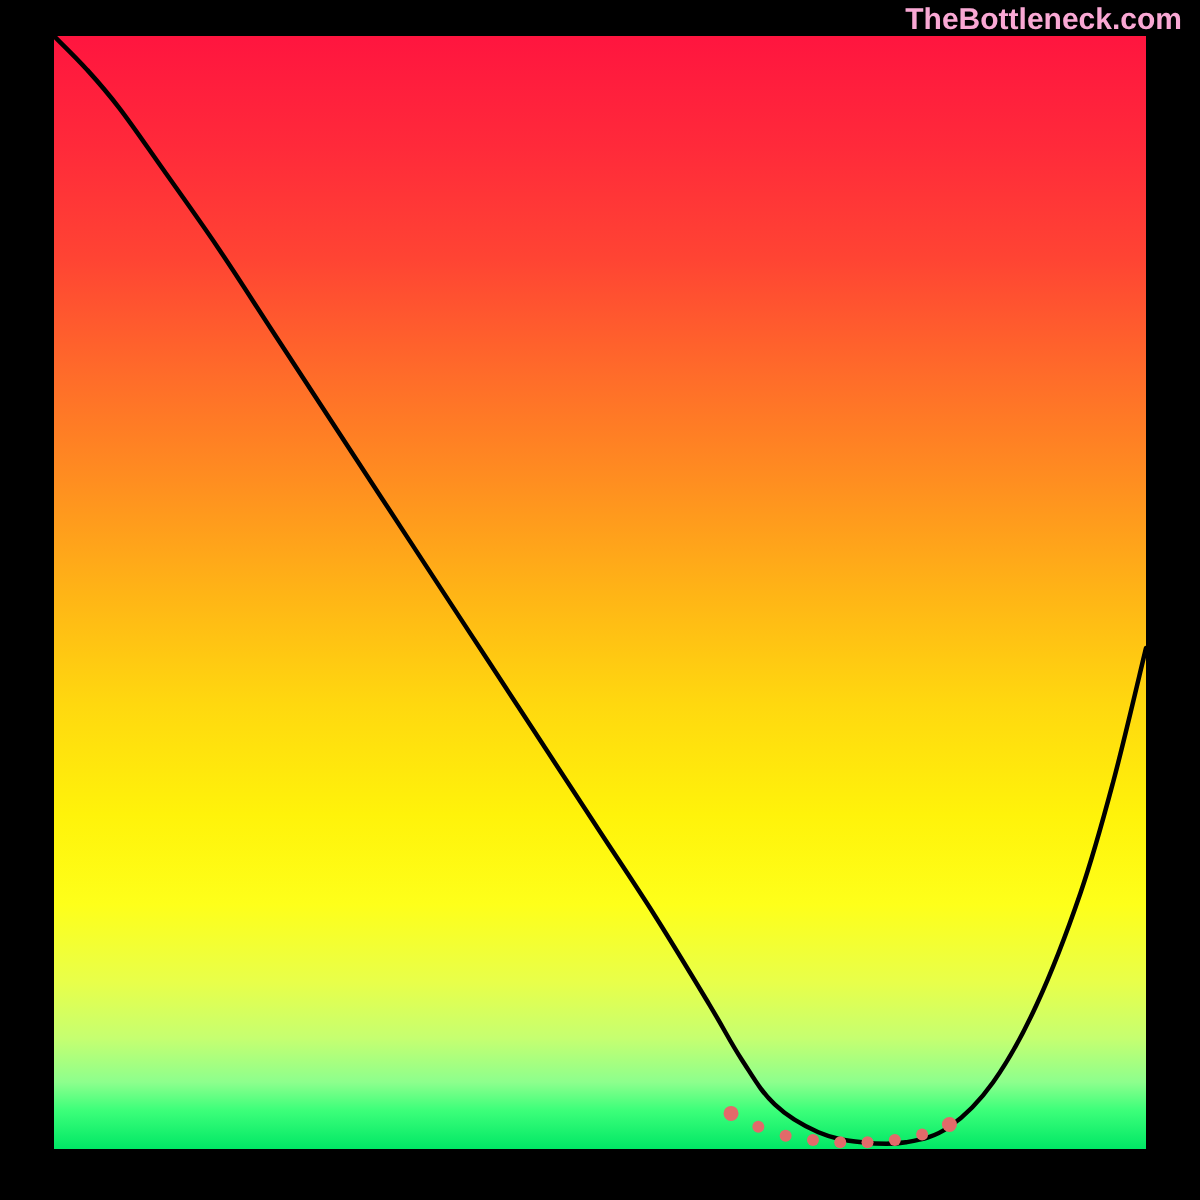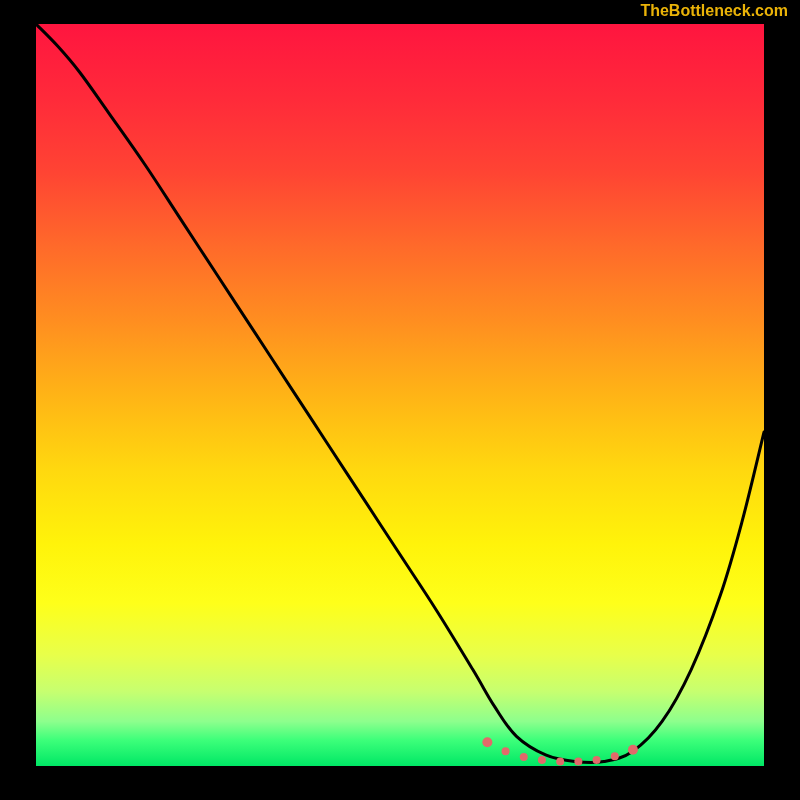--- a/index.html
+++ b/index.html
@@ -20,23 +20,23 @@
   }
   svg {
     position: absolute;
     left: 0;
     top: 0;
   }
   .watermark {
     position: absolute;
     top: 2px;
     right: 12px;
-    color: #eab308;
+    color: #f9a8d4;
     font-family: Arial, Helvetica, sans-serif;
-    font-size: 16px;
+    font-size: 20px;
     font-weight: 600;
     letter-spacing: 0px;
     margin-left: 44px;
   }
 </style>
 </head>
 <body>
 <div class="frame">
 
 <svg id="chart-svg" width="800" height="800" viewBox="0 0 800 800">

